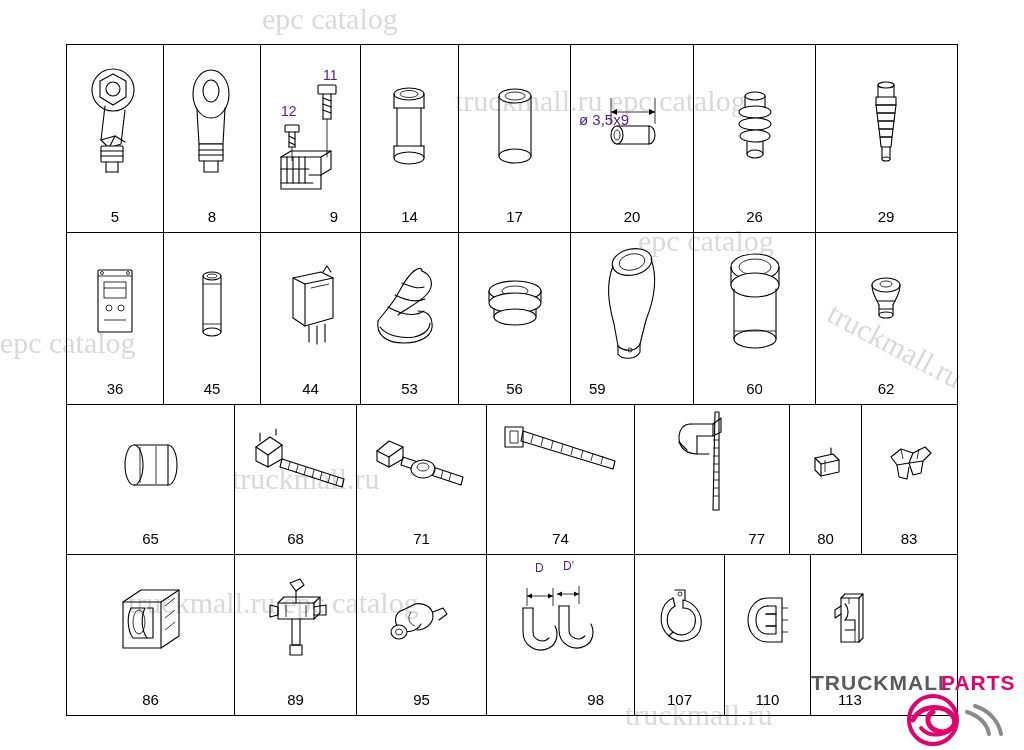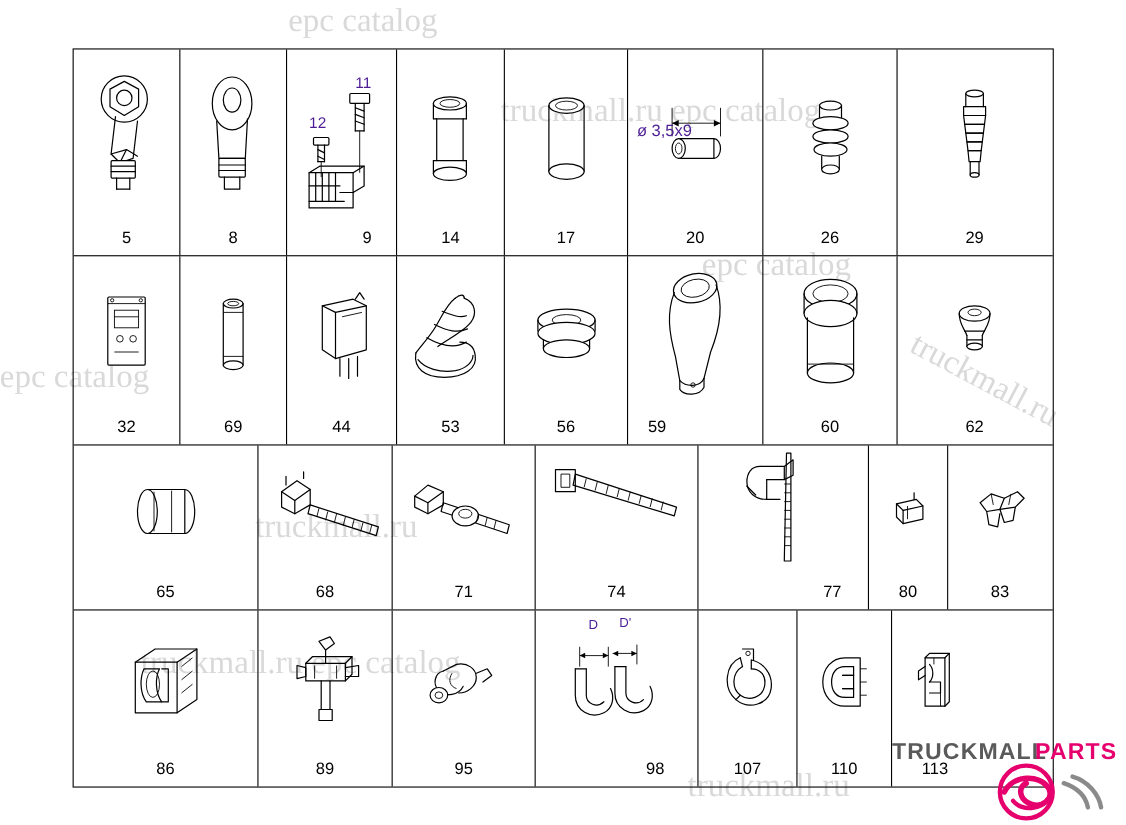--- a/index.html
+++ b/index.html
@@ -256,35 +256,35 @@
           <rect class="thin" x="24" y="30" width="22" height="16"></rect>
           <path class="thin" d="M24,36 L46,36"></path>
           <circle class="thin" cx="29" cy="56" r="3"></circle>
           <circle class="thin" cx="41" cy="56" r="3"></circle>
           <path class="thin" d="M24,68 L46,68"></path>
           <path class="thin" d="M18,24 L52,24"></path>
           <circle class="thin" cx="22" cy="21" r="1.5"></circle>
           <circle class="thin" cx="48" cy="21" r="1.5"></circle>
         </svg>
       </div>
-      <div class="num">32</div>
+      <div class="num">36</div>
     </div>
 
     <div class="cell" style="width:97px;">
       <div class="art">
         <svg width="50" height="110" viewBox="0 0 50 110">
           <ellipse class="sf" cx="25" cy="24" rx="9" ry="4"></ellipse>
           <path class="s" d="M16,24 L16,80 M34,24 L34,80"></path>
           <ellipse class="sf" cx="25" cy="80" rx="9" ry="4"></ellipse>
           <ellipse class="thin" cx="25" cy="24" rx="5" ry="2"></ellipse>
           <path class="thin" d="M16,32 L34,32"></path>
           <path class="thin" d="M16,72 L34,72"></path>
         </svg>
       </div>
-      <div class="num">69</div>
+      <div class="num">45</div>
     </div>
 
     <div class="cell" style="width:100px;justify-content:flex-end;">
       <div class="art">
         <svg width="80" height="110" viewBox="0 0 80 110">
           <path class="s" d="M22,26 L50,20 L62,26 L62,66 L34,74 L22,66 Z"></path>
           <path class="s" d="M22,26 L34,32 L62,26"></path>
           <path class="s" d="M34,32 L34,74"></path>
           <path class="s" d="M38,74 L38,90 M46,74 L46,92 M54,72 L54,90"></path>
           <path class="s" d="M52,20 L56,14 L60,20"></path>

